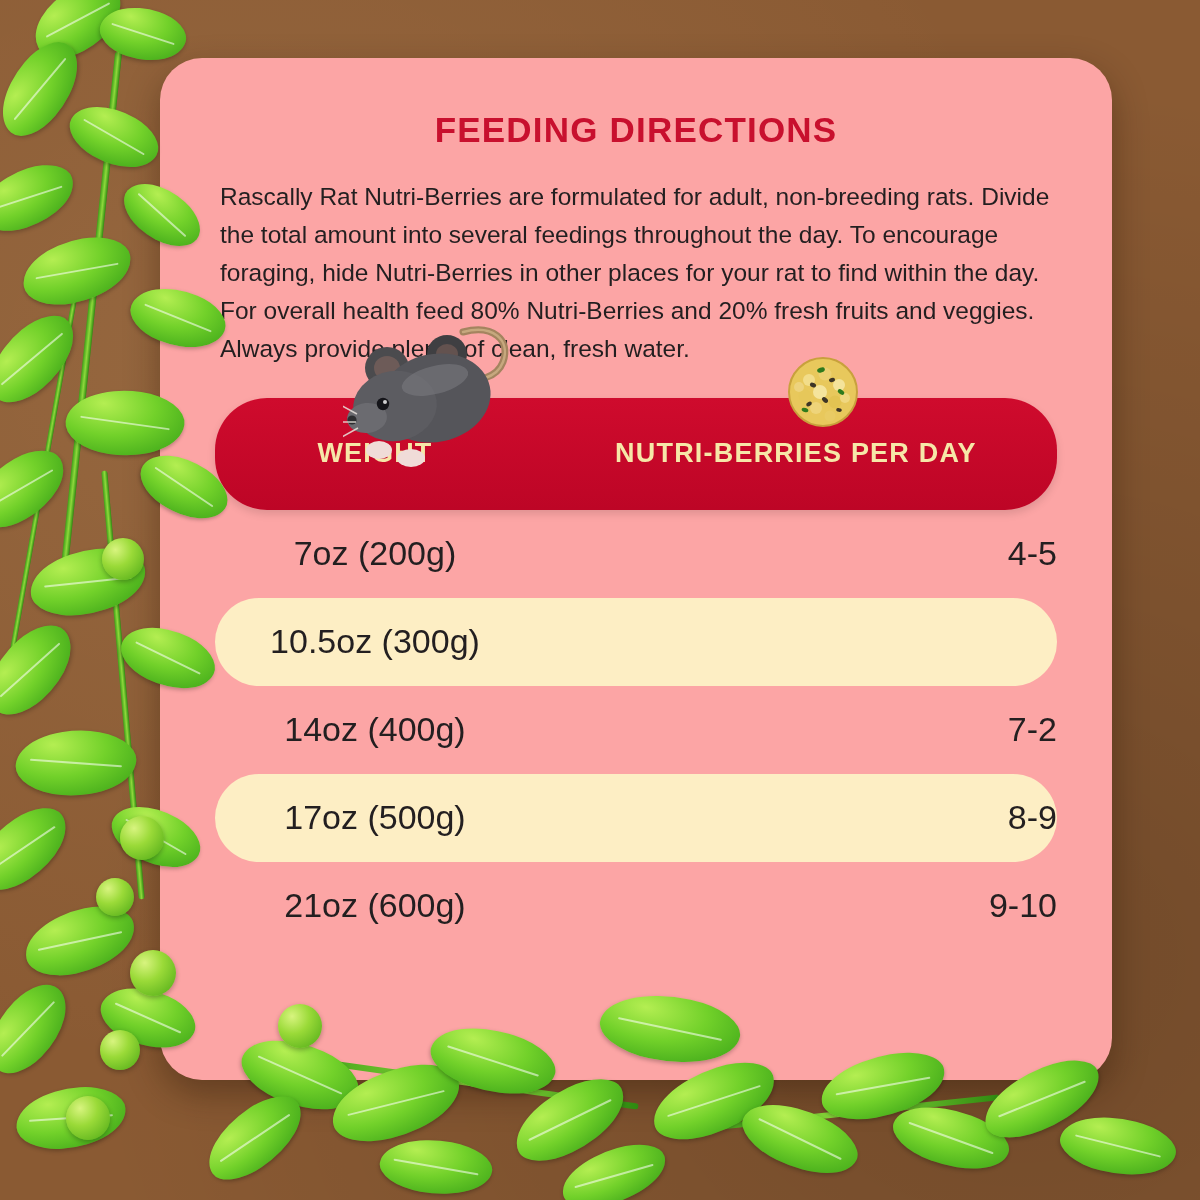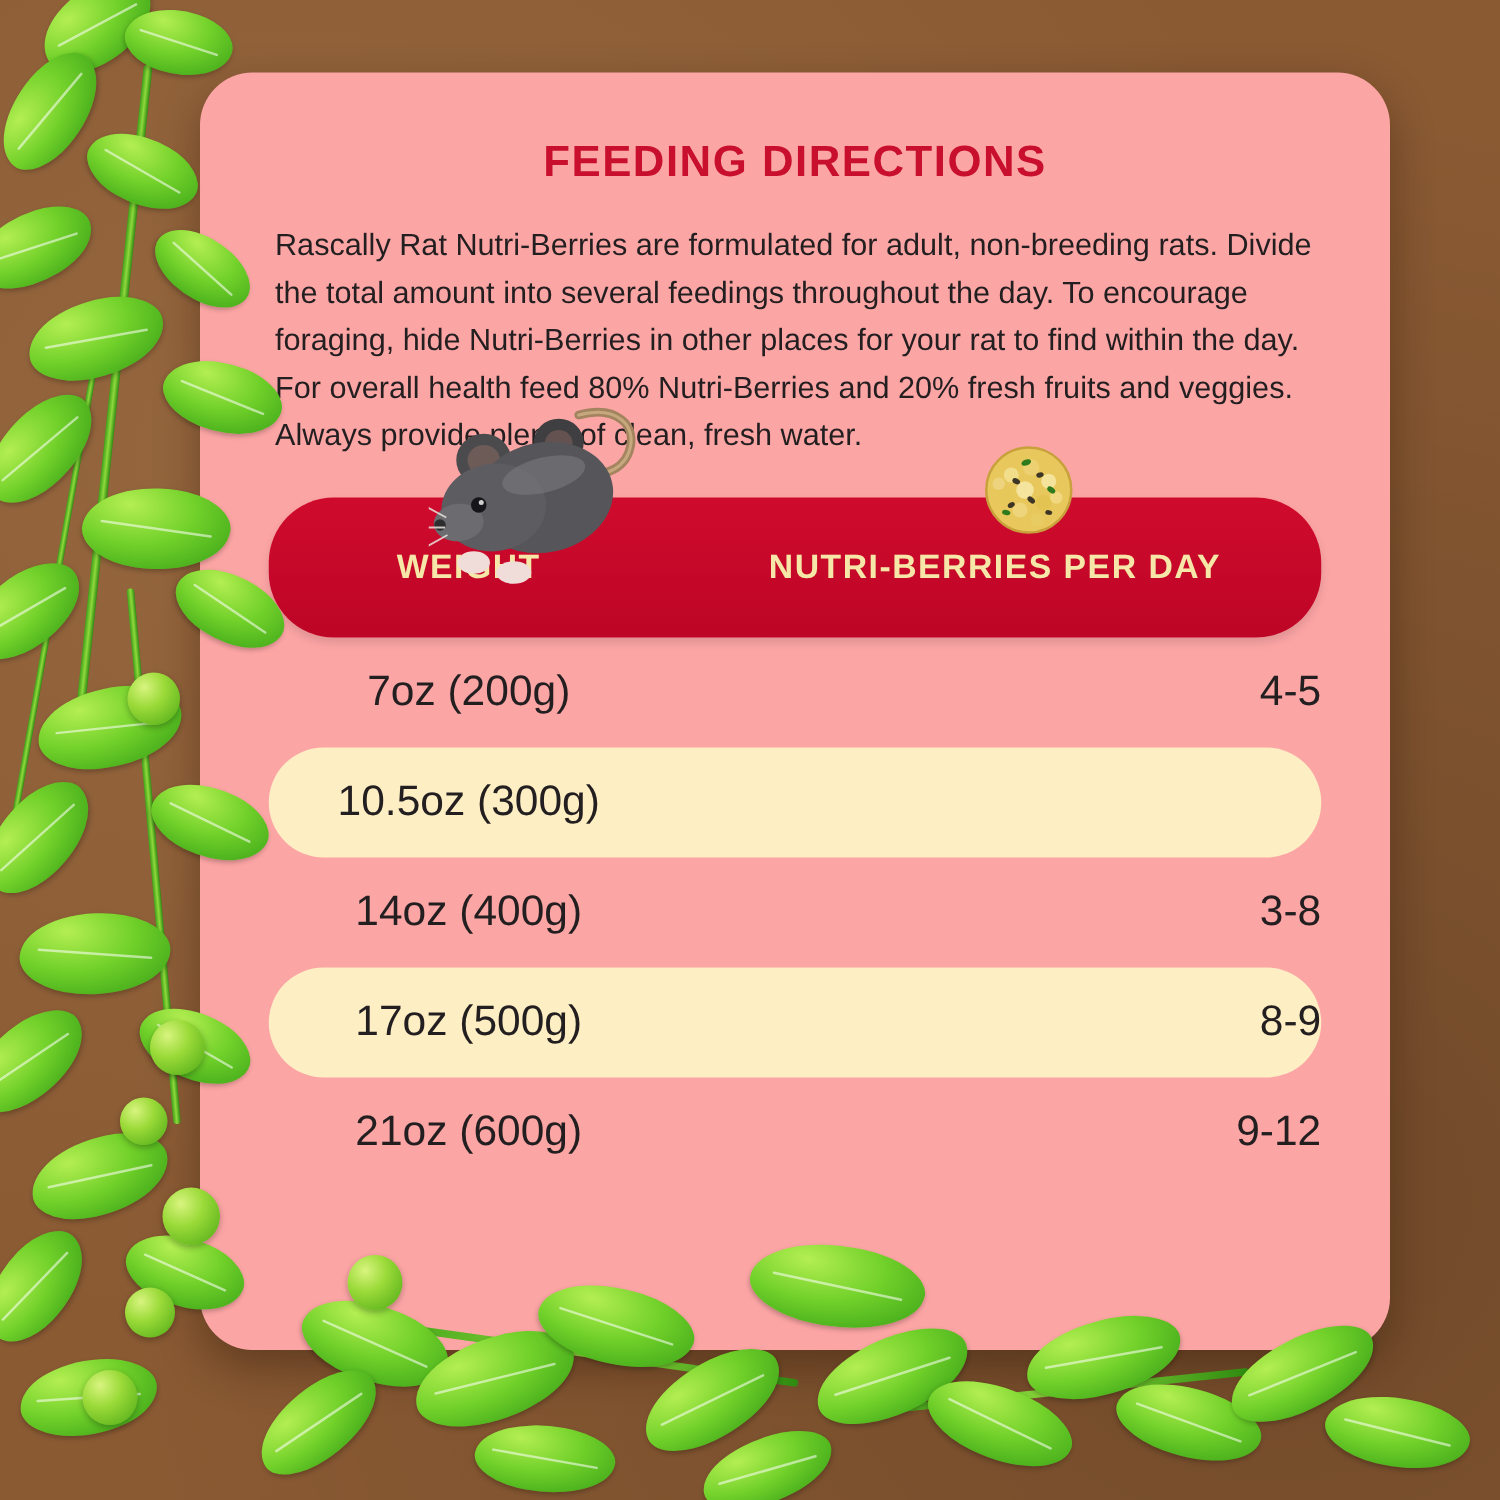--- a/index.html
+++ b/index.html
@@ -264,29 +264,29 @@
 
       <div class="row">
         <div class="cell weight">7oz (200g)</div>
         <div class="cell perday">4-5</div>
       </div>
       <div class="row alt">
         <div class="cell weight">10.5oz (300g)</div>
       </div>
       <div class="row">
         <div class="cell weight">14oz (400g)</div>
-        <div class="cell perday">3-8</div>
+        <div class="cell perday">7-2</div>
       </div>
       <div class="row alt">
         <div class="cell weight">17oz (500g)</div>
         <div class="cell perday">8-9</div>
       </div>
       <div class="row">
         <div class="cell weight">21oz (600g)</div>
-        <div class="cell perday">9-12</div>
+        <div class="cell perday">9-10</div>
       </div>
 
     </div>
   </div>
 
   <div class="foliage" id="foliage-left">
     <div class="stem" style="left:118px; top:60px; width:7px; height:520px; transform:rotate(6deg);"></div>
     <div class="stem" style="left:150px; top:480px; width:6px; height:430px; transform:rotate(-5deg);"></div>
     <div class="stem" style="left:70px; top:300px; width:5px; height:380px; transform:rotate(10deg);"></div>
 

